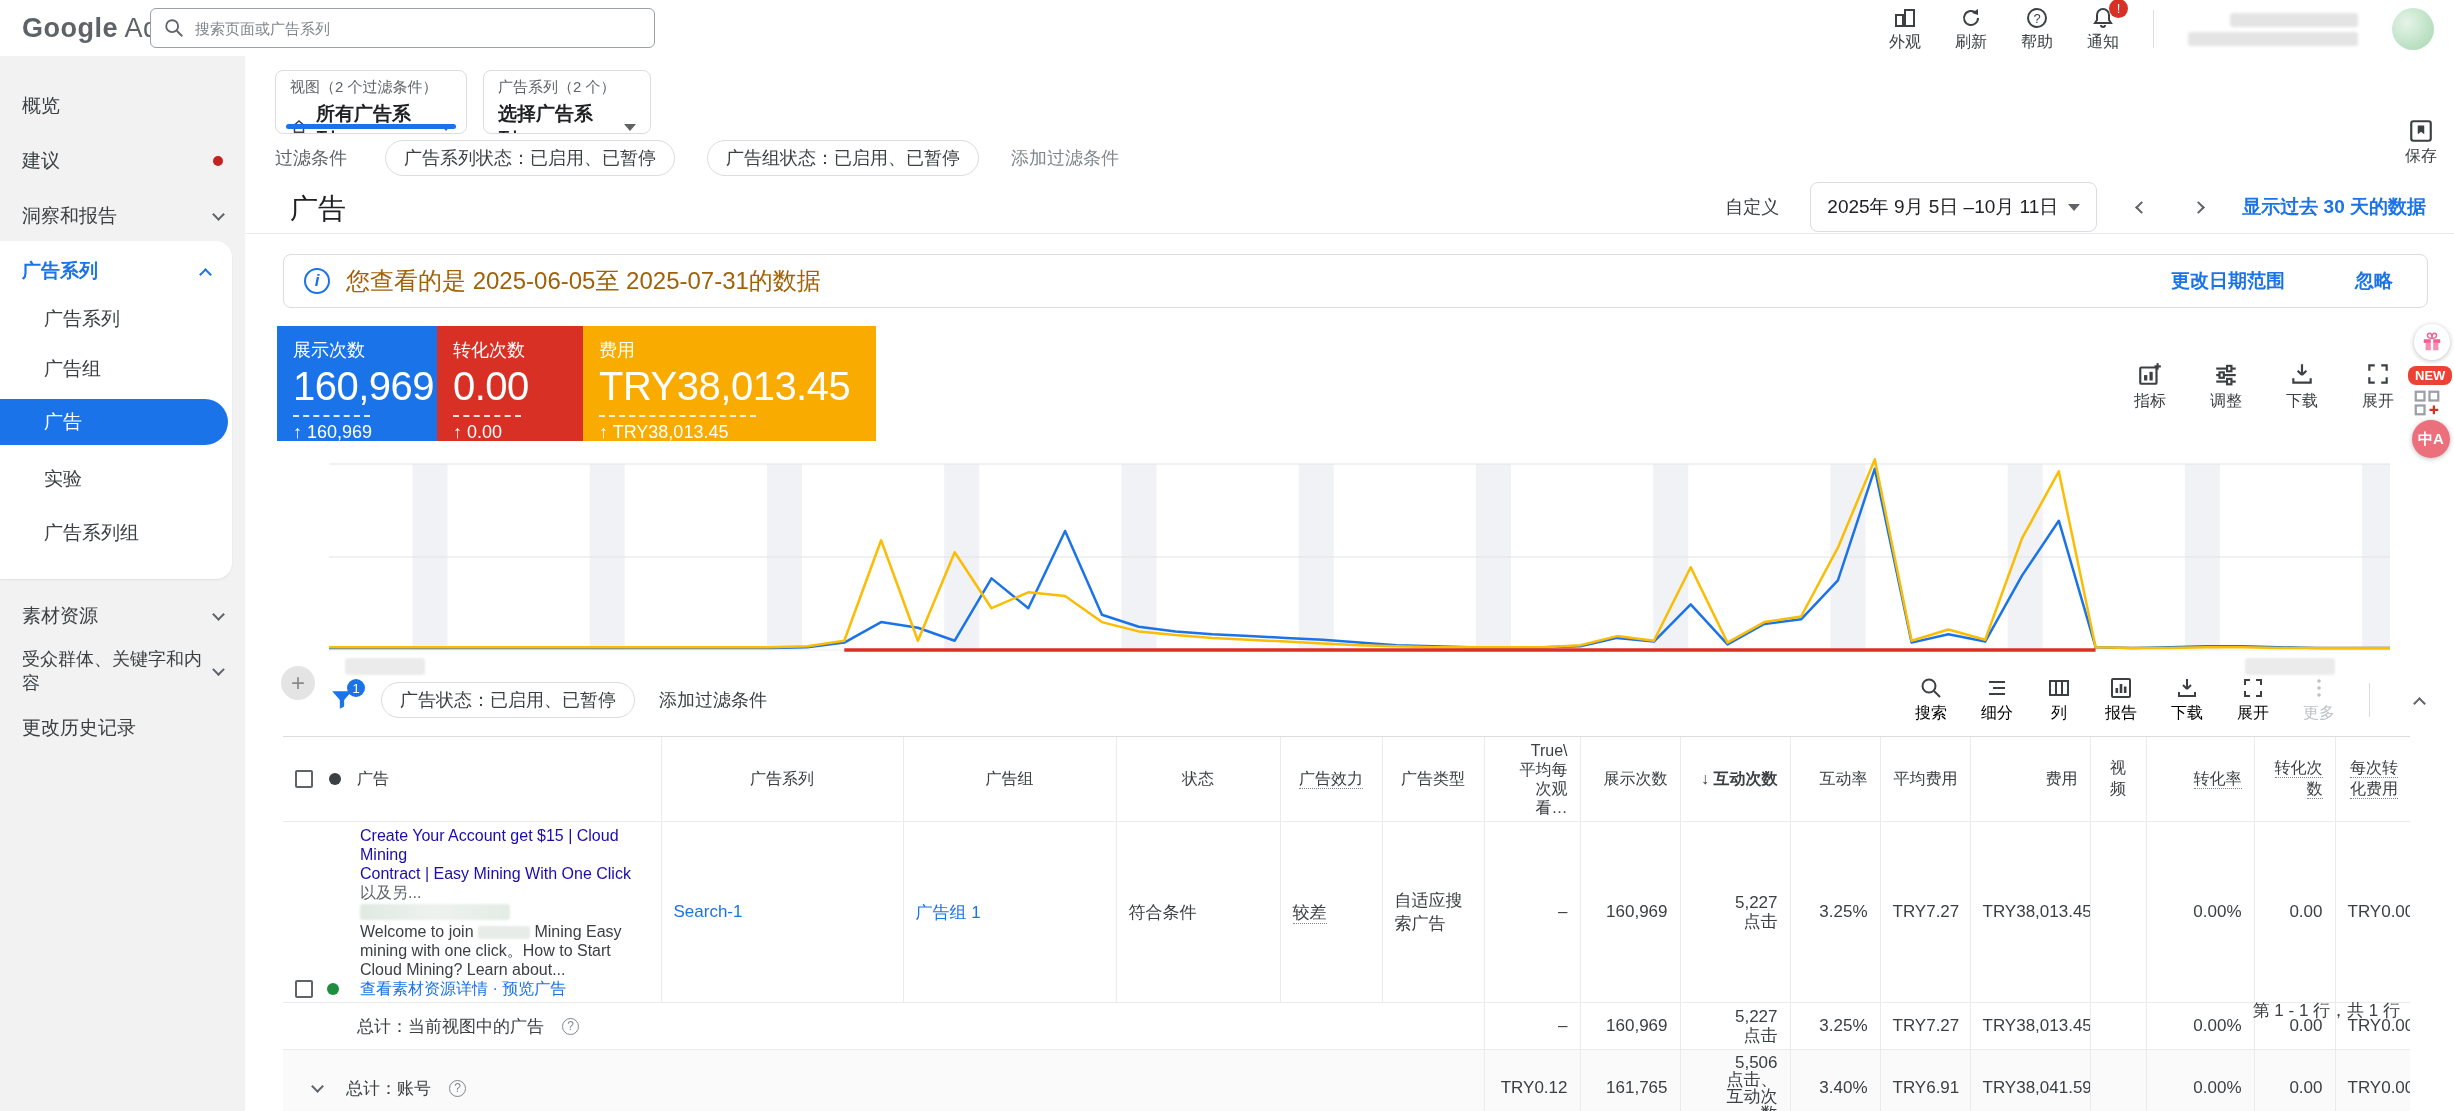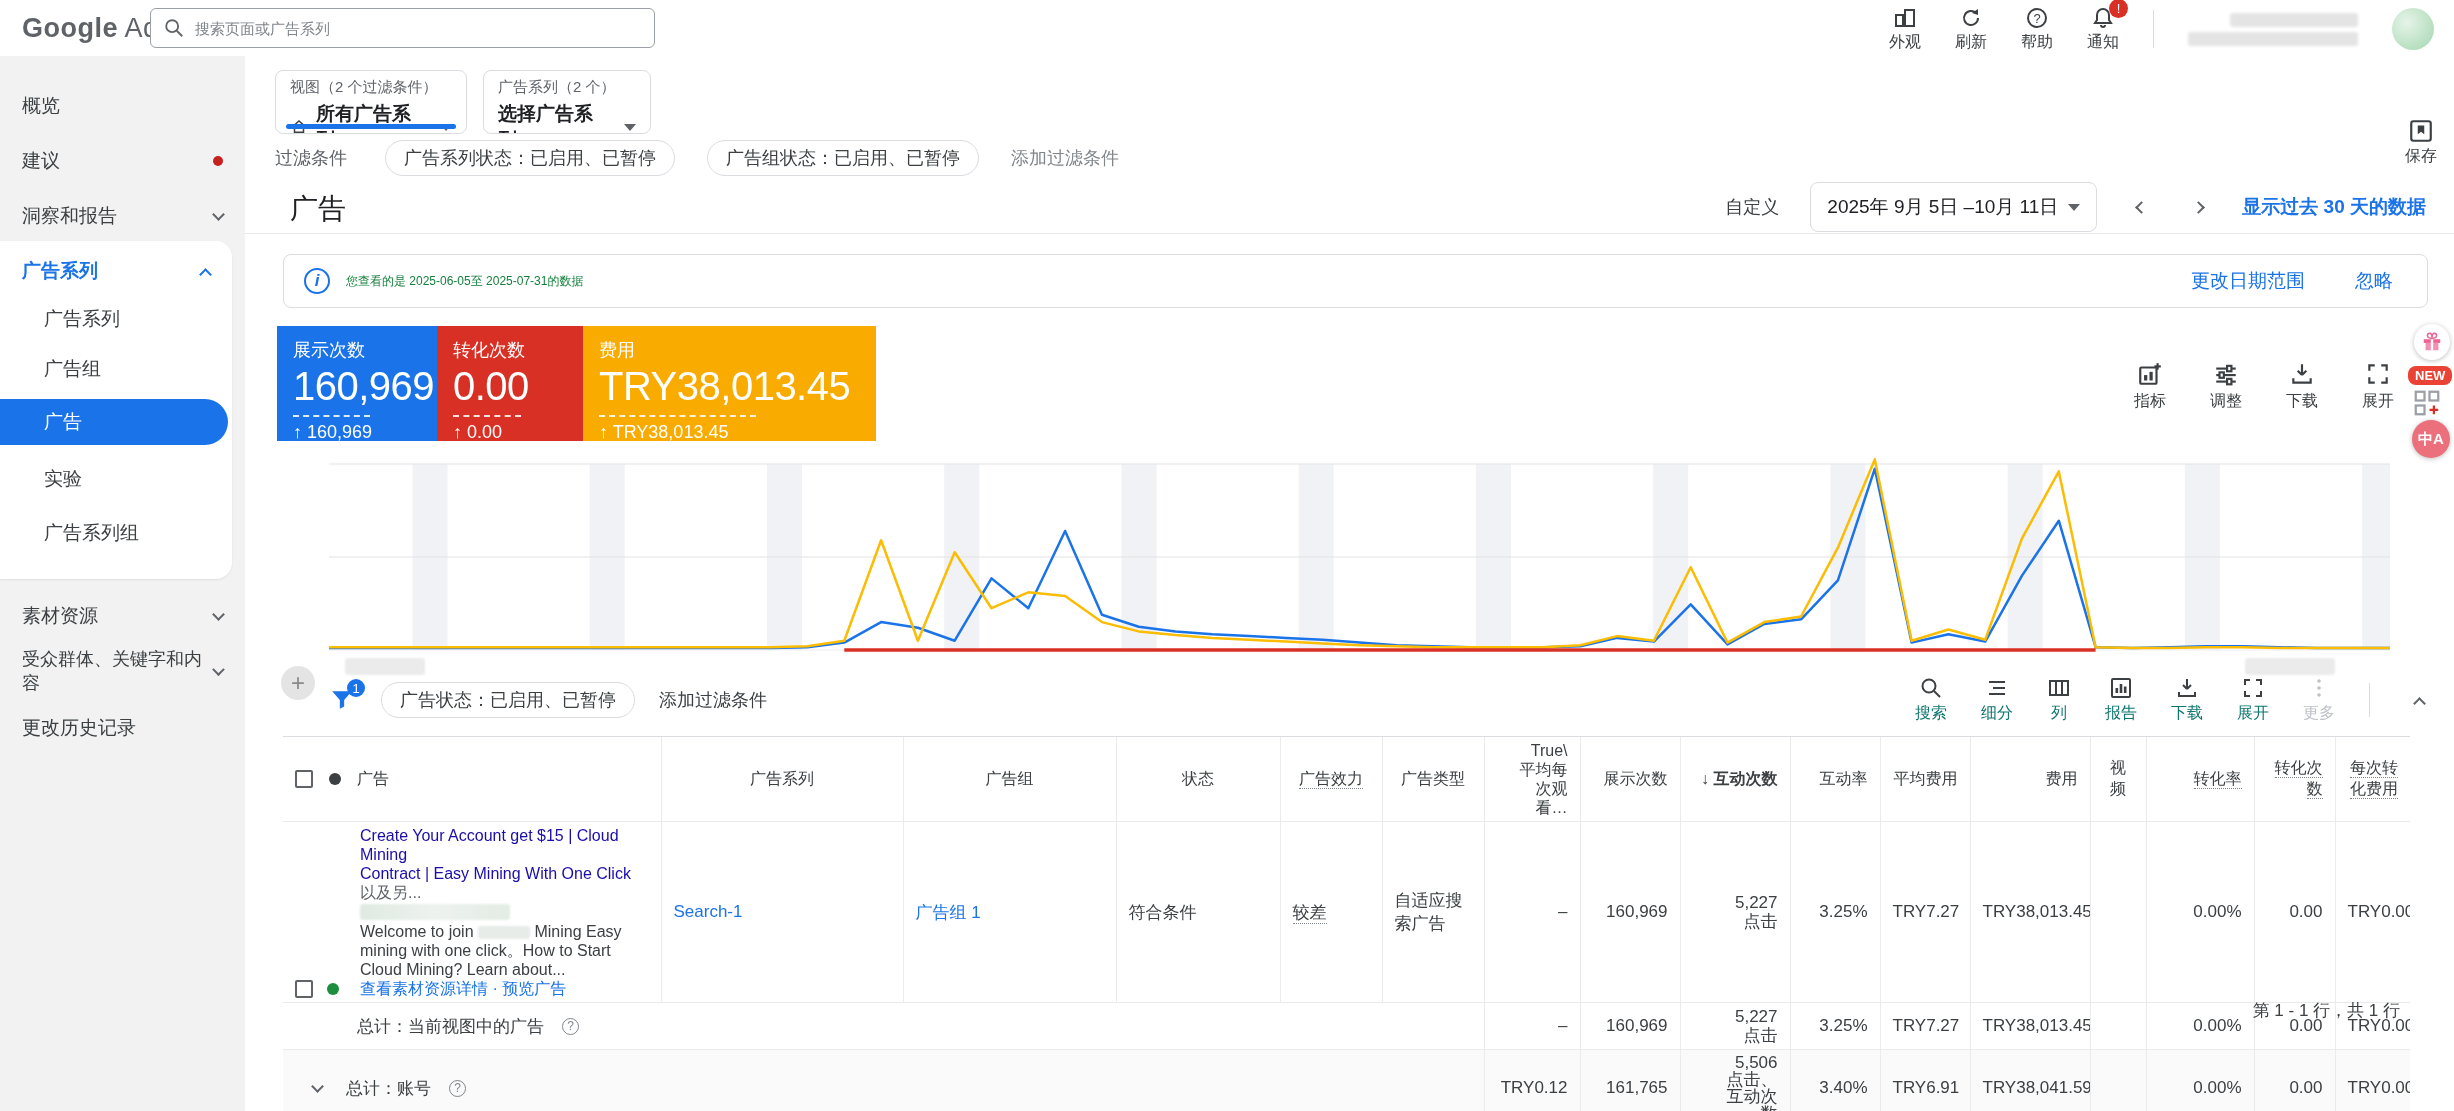--- a/index.html
+++ b/index.html
@@ -74,22 +74,22 @@
     padding:0 16px; font-size:19px; color:#202124; cursor:pointer; }
   .arrow-btn { width:26px; height:26px; display:flex; align-items:center; justify-content:center; cursor:pointer; }
   .chev-l { transform:rotate(135deg); }
   .chev-r { transform:rotate(-45deg); }
   .blue-link { color:#1a73e8; font-weight:600; font-size:19px; cursor:pointer; text-decoration:none; }
 
   .h-div { position:absolute; left:0; top:177px; width:2209px; height:1px; background:#e8eaed; }
 
   .banner { position:absolute; left:38px; top:198px; width:2145px; height:54px; border:1px solid #dadce0;
     border-radius:8px; display:flex; align-items:center; padding:0 20px; gap:16px; background:#fff; }
-  .banner .btext { font-size:12px; color:#15803d; flex:1; }
-  .banner .blink { font-size:19px; font-weight:400; color:#1a73e8; cursor:pointer; margin-left:34px; }
+  .banner .btext { font-size:24px; color:#a16207; flex:1; }
+  .banner .blink { font-size:19px; font-weight:700; color:#1a73e8; cursor:pointer; margin-left:54px; }
   .info-i { width:26px; height:26px; border-radius:50%; border:2px solid #1a73e8; color:#1a73e8;
     display:flex; align-items:center; justify-content:center; font-size:17px; font-weight:700; font-style:italic; }
 
   .cards { position:absolute; left:32px; top:270px; height:115px; display:flex; }
   .card { height:115px; color:#fff; padding:12px 16px 0 16px; cursor:pointer; position:relative; overflow:hidden; }
   .card .clabel { font-size:18px; font-weight:500; }
   .card .cval { font-size:40px; font-weight:400; margin-top:2px; letter-spacing:-.5px; white-space:nowrap; }
   .card .cunder { border-top:2px dashed rgba(255,255,255,.85); margin-top:6px; width:fit-content; min-width:60%; }
   .card .cdelta { font-size:18px; margin-top:5px; }
 
@@ -102,21 +102,21 @@
 
   .plus-fab { position:absolute; left:36px; top:610px; width:34px; height:34px; border-radius:50%;
     background:#e4e4e4; color:#8a8a8a; font-size:24px; display:flex; align-items:center; justify-content:center; cursor:pointer; }
 
   .tbl-toolbar { position:absolute; left:84px; top:614px; width:2105px; height:60px; display:flex; align-items:center; }
   .funnel-wrap { position:relative; margin-right:26px; cursor:pointer; }
   .funnel-badge { position:absolute; top:-8px; right:-10px; width:18px; height:18px; border-radius:50%;
     background:#1a73e8; color:#fff; font-size:13px; display:flex; align-items:center; justify-content:center; }
   .tt-right { margin-left:auto; display:flex; align-items:center; gap:34px; }
   .tt-item { display:flex; flex-direction:column; align-items:center; gap:3px; cursor:pointer; }
-  .tt-item .lbl { font-size:16px; color:#0f766e; }
+  .tt-item .lbl { font-size:16px; color:#000000; }
   .tt-item.dis .lbl { color:#bdc1c6; }
   .collapse-btn { width:30px; display:flex; justify-content:center; cursor:pointer; }
 
   
   .tblwrap { position:absolute; left:38px; top:680px; width:2127px; border-top:1px solid #dadce0;
     border-bottom:1px solid #dadce0; }
   table.grid { width:2127px; border-collapse:collapse; table-layout:fixed; }
   table.grid td, table.grid th { border-left:1px solid #ebebeb; vertical-align:middle; font-weight:400;
     padding:4px 12px; font-size:17px; color:#3c4043; overflow:hidden; }
   table.grid td:first-child, table.grid th:first-child { border-left:none; }

